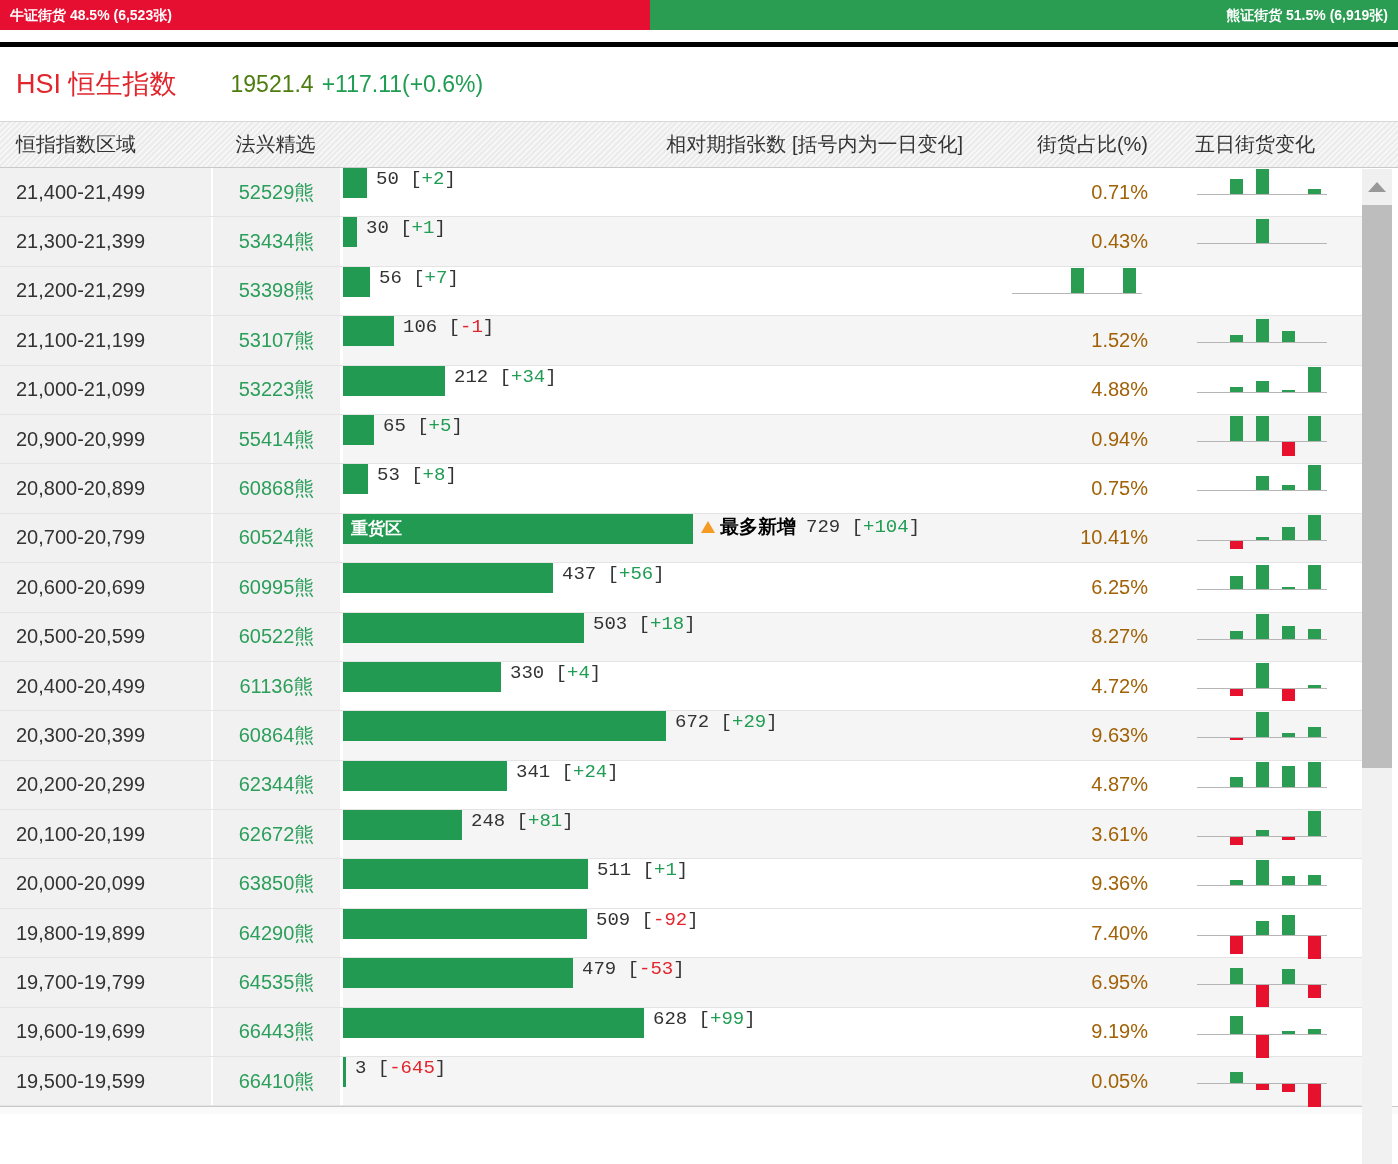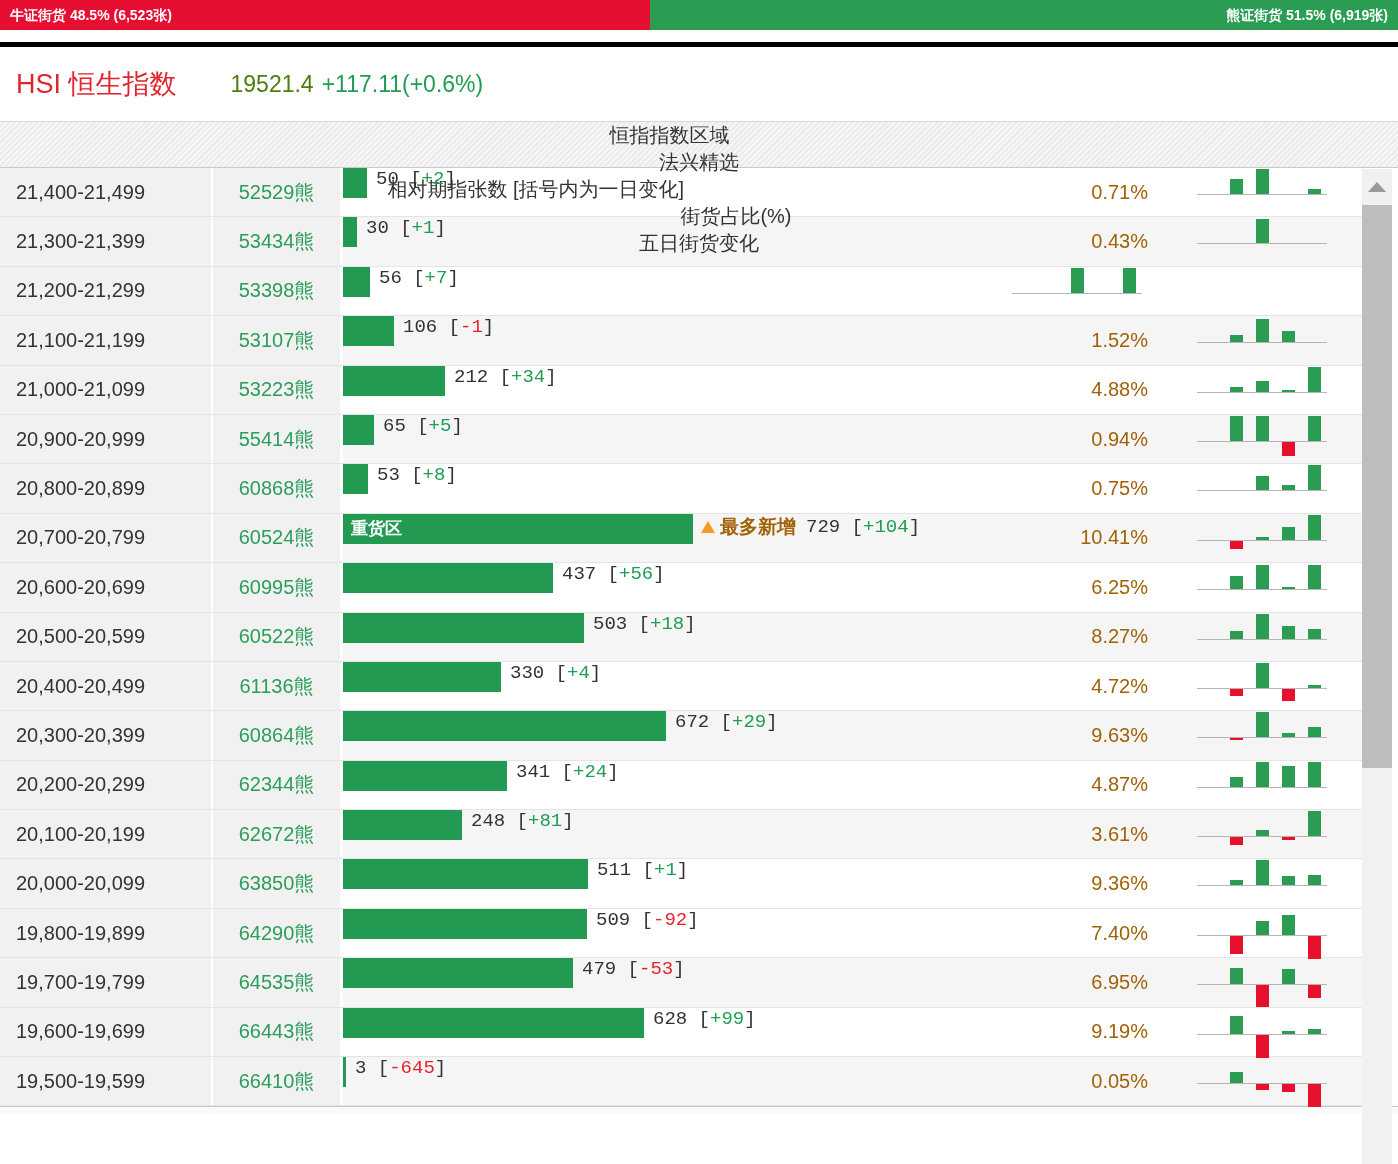--- a/index.html
+++ b/index.html
@@ -8,40 +8,40 @@
   .topbar .bull{width:650px;background:#e60f31;padding-left:10px;box-sizing:border-box;}
   .topbar .bear{flex:1;background:#2a9d52;text-align:right;padding-right:10px;}
   .black-divider{height:5px;background:#000;margin-top:12px;}
   .title-row{height:74px;display:flex;align-items:center;padding-left:16px;}
   .sym{color:#e0252d;font-size:27px;margin-right:16px;}
   .price{color:#4d7c0f;font-size:23px;margin-right:8px;margin-left:38px;}
   .chg{color:#1f9d52;font-size:23px;}
   .thead{display:flex;height:47px;align-items:center;box-sizing:border-box;
     border-top:1px solid #d8d8d8;border-bottom:1px solid #c9c9c9;color:#333;font-size:20px;
     background:#efefef;
-    background-image:repeating-linear-gradient(135deg,rgba(255,255,255,.45) 0 2px,rgba(0,0,0,0.015) 2px 4px);flex-direction:column;}
+    background-image:repeating-linear-gradient(135deg,rgba(255,255,255,.45) 0 2px,rgba(0,0,0,0.015) 2px 4px);}
   .h1{width:211px;padding-left:16px;box-sizing:border-box;}
   .h2{width:129px;text-align:center;}
-  .h3{width:623px;text-align:left;}
+  .h3{width:623px;text-align:right;}
   .h4{width:185px;text-align:right;}
   .h5{width:214px;text-align:center;}
   .rows{width:1362px;}
   .row{display:flex;height:49.4px;box-sizing:border-box;border-bottom:1px solid #e4e4e4;align-items:stretch;background:#fff;}
   .row.alt{background:#f5f5f5;}
   .c1{width:211px;box-sizing:border-box;padding-left:16px;background:#f1f1f1;font-size:20px;color:#333;display:flex;align-items:center;}
   .c2{width:129px;box-sizing:border-box;border-left:2px solid #fff;background:#f1f1f1;color:#2b9e5a;font-size:20px;display:flex;align-items:center;justify-content:center;}
   .c3{width:623px;box-sizing:border-box;border-left:3px solid #fff;display:flex;align-items:flex-start;font-family:Liberation Mono, monospace;}
   .bar{height:30px;background:#229a52;flex:none;}
   .bar.heavy{display:flex;align-items:center;color:#fff;font-weight:bold;font-size:17px;padding-left:8px;box-sizing:border-box;}
   .bar-label{margin-left:9px;font-size:19px;color:#333;white-space:nowrap;}
   .pos{color:#1f9d52;}
   .neg{color:#e2242c;}
   .annot{display:flex;align-items:center;margin-left:8px;white-space:nowrap;}
   .tri{width:0;height:0;border-left:7px solid transparent;border-right:7px solid transparent;border-bottom:12px solid #f59a23;margin-right:5px;}
-  .maxnew{color:#a16207;font-weight:bold;font-size:19px;margin-right:10px;}
+  .maxnew{color:#000000;font-weight:bold;font-size:19px;margin-right:10px;}
   .c4{width:185px;font-size:20px;color:#a16207;display:flex;align-items:center;justify-content:flex-end;}
   .c5{width:214px;position:relative;}
   .mini{position:absolute;left:49px;top:0;width:130px;height:48px;}
   .mini .base{position:absolute;left:0;right:0;top:26px;height:1px;background:#b5b5b5;}
   .mb{position:absolute;width:13px;}
   .mb.up{background:#2a9d52;}
   .mb.dn{background:#e8112d;}
   .bottom-strip{height:7px;border-top:1px solid #c9c9c9;background:#fafafa;}
   .scrollbar{position:absolute;right:6px;top:169px;width:30px;height:995px;background:#f1f1f1;}
   .sb-btn{height:36px;display:flex;align-items:center;justify-content:center;background:#f0f0f0;}

